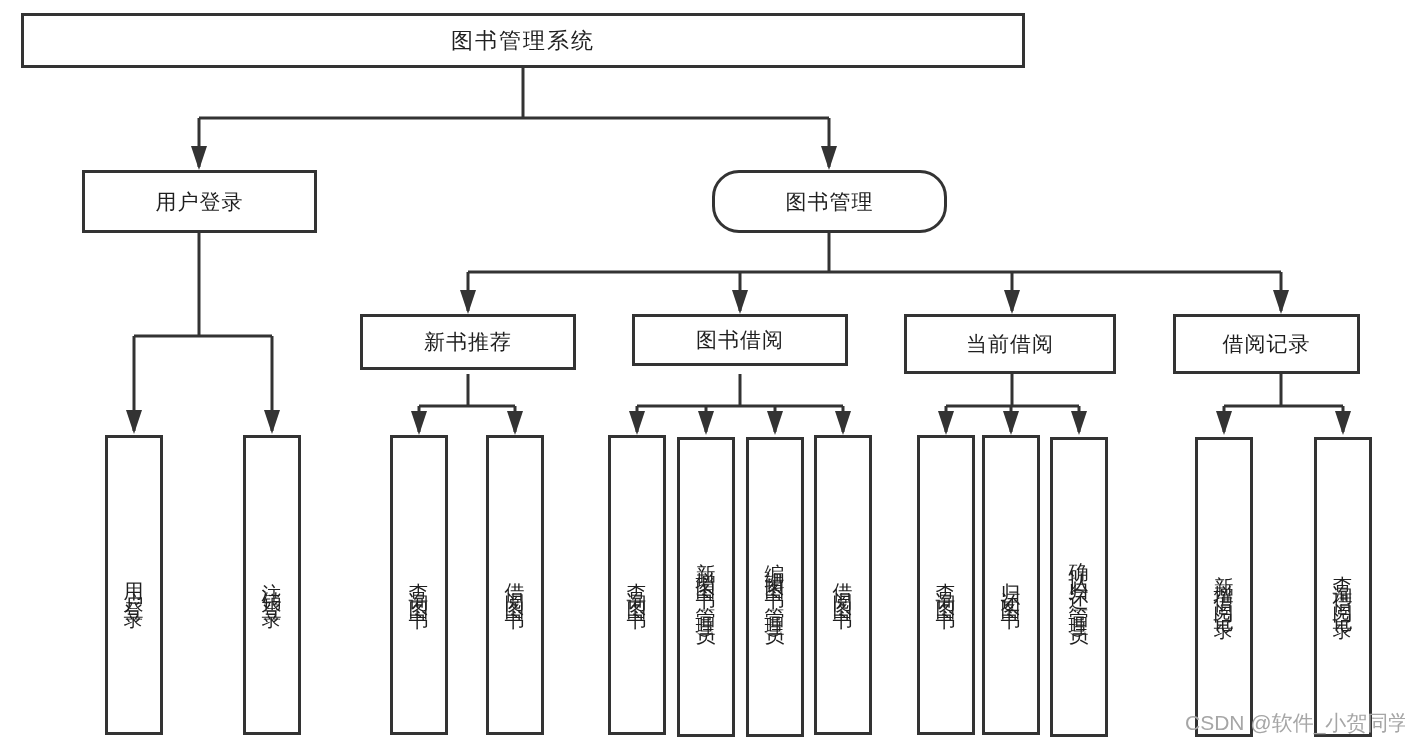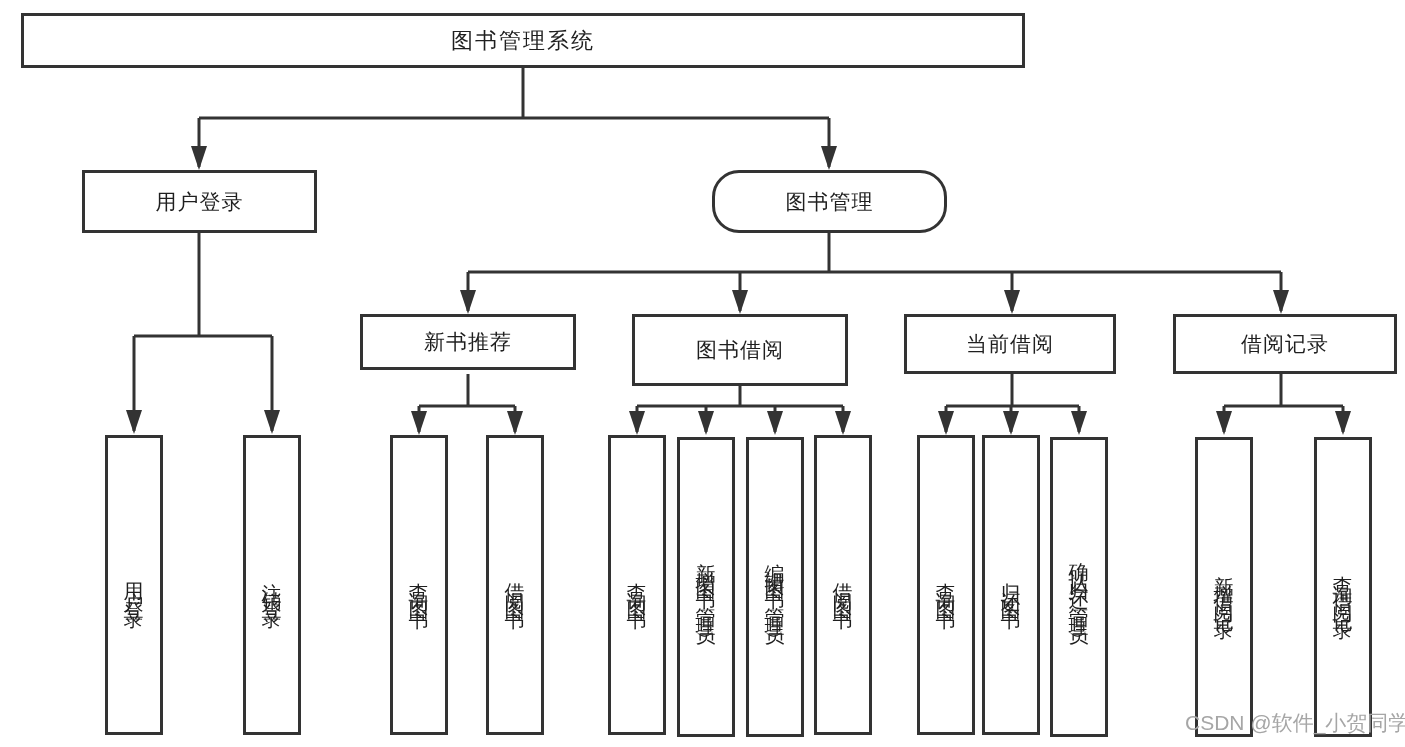--- a/index.html
+++ b/index.html
@@ -102,23 +102,23 @@
       <line x1="1343" y1="406" x2="1343" y2="432" marker-end="url(#arw)"></line>
     </g>
   </svg>
 
   <div class="box root-box" style="left:21px; top:13px; width:1004px; height:55px;">图书管理系统</div>
 
   <div class="box hbox" style="left:82px; top:170px; width:235px; height:63px;">用户登录</div>
   <div class="box hbox" style="left:712px; top:170px; width:235px; height:63px;border-radius:27px;">图书管理</div>
 
   <div class="box hbox" style="left:360px; top:314px; width:216px; height:56px;">新书推荐</div>
-  <div class="box hbox" style="left:632px; top:314px; width:216px; height:72px;">图书借阅</div>
+  <div class="box hbox" style="left:632px; top:314px; width:216px; height:52px;">图书借阅</div>
   <div class="box hbox" style="left:904px; top:314px; width:212px; height:60px;">当前借阅</div>
-  <div class="box hbox" style="left:1173px; top:314px; width:224px; height:60px;">借阅记录</div>
+  <div class="box hbox" style="left:1173px; top:314px; width:187px; height:60px;">借阅记录</div>
 
   <div class="box leaf" style="left:105px; top:435px; width:58px; height:300px;">用户登录</div>
   <div class="box leaf" style="left:243px; top:435px; width:58px; height:300px;">注销登录</div>
 
   <div class="box leaf" style="left:390px; top:435px; width:58px; height:300px;">查询图书</div>
   <div class="box leaf" style="left:486px; top:435px; width:58px; height:300px;">借阅图书</div>
 
   <div class="box leaf" style="left:608px; top:435px; width:58px; height:300px;">查询图书</div>
   <div class="box leaf" style="left:677px; top:437px; width:58px; height:300px;">新增图书（管理员）</div>
   <div class="box leaf" style="left:746px; top:437px; width:58px; height:300px;">编辑图书（管理员）</div>

